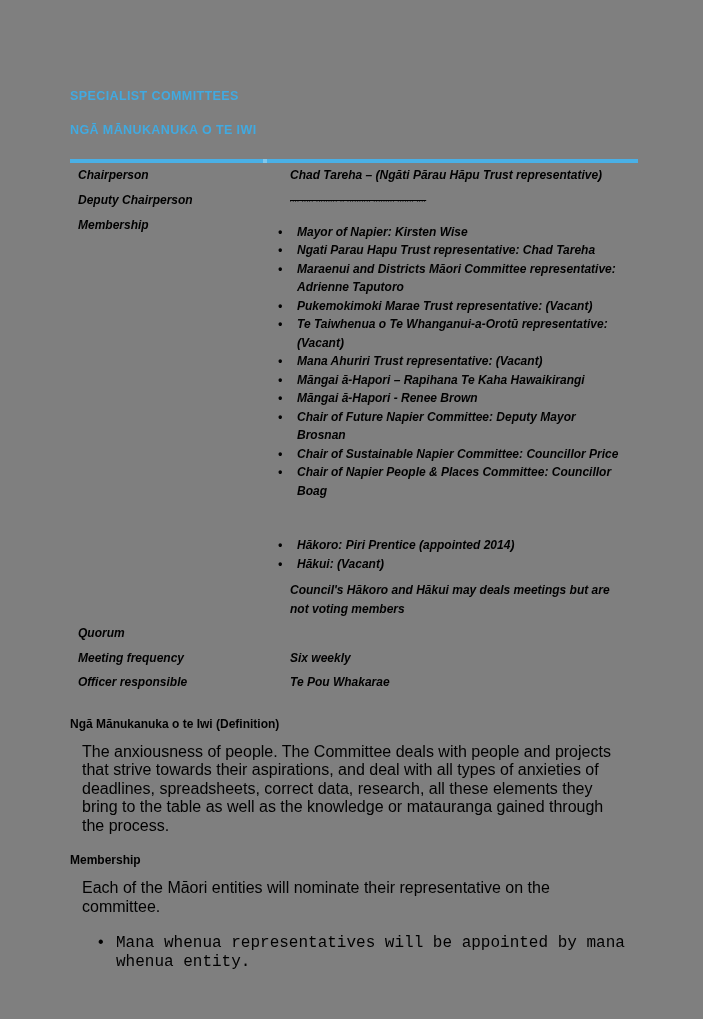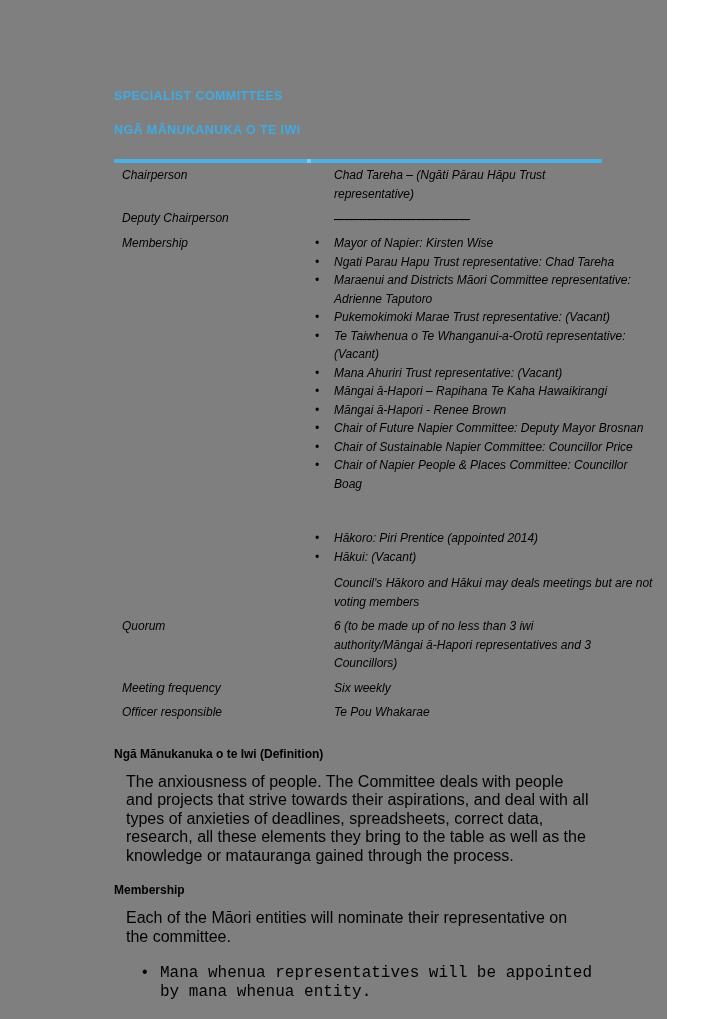--- a/index.html
+++ b/index.html
@@ -1,58 +1,58 @@
 <!DOCTYPE html>
 <html><head>
 <meta charset="utf-8">
 <style>
   html,body { margin:0; padding:0; }
   .page {
     position:relative;
-    width:623px; height:1019px;
+    width:703px; height:1019px;
     background:#7f7f7f;
     font-family:"Liberation Sans", sans-serif;
     color:#000;
     overflow:hidden;
-    padding-left:44px;
   }
   .content { padding:89px 65px 0 70px; }
 
   .h-blue {
     margin:0;
     color:#41aae1;
     font-size:12.5px;
     font-weight:bold;
     letter-spacing:0.4px;
   }
   .h-committee { margin-top:20px; }
 
   .ctable {
     position:relative;
     margin-top:22px;
     border-top:4px solid #4ab0e6;
+    font-weight:bold;
   }
   .ctable::after {
     content:"";
     position:absolute;
     top:-4px; left:193px;
     width:4px; height:4px;
     background:#7ec7ed;
   }
   .trow {
     display:flex;
     padding:3px 0;
     font-style:italic;
     font-size:12px;
     line-height:18.5px;
   }
   .tlabel { flex:none; width:194px; box-sizing:border-box; padding-left:8px; }
   .tvalue { flex:1; padding-left:26px; }
 
-  .mlist { list-style:none; margin:0; padding:0; }
+  .mlist { list-style:none; margin:7px; padding:0; }
   .mlist li { position:relative; width:324px; }
   .mlist li::before { content:"\2022"; position:absolute; left:-19px; }
   .mlist-2 { margin-top:36px; }
   .note { margin:8px 0 0 0; width:332px; }
 
   .redacted {
     display:inline-block;
     font-size:5px;
     letter-spacing:1px;
     text-decoration:line-through;
@@ -110,21 +110,20 @@
           <ul class="mlist mlist-2">
             <li>Hākoro: Piri Prentice (appointed 2014)</li>
             <li>Hākui: (Vacant)</li>
           </ul>
           <p class="note">Council's Hākoro and Hākui may deals meetings but are not voting members</p>
         </div>
       </div>
 
       <div class="trow">
         <div class="tlabel">Quorum</div>
-        <div class="tvalue">6 (to be made up of no less than 3 iwi authority/Māngai ā-Hapori representatives and 3 Councillors)</div>
       </div>
 
       <div class="trow">
         <div class="tlabel">Meeting frequency</div>
         <div class="tvalue">Six weekly</div>
       </div>
 
       <div class="trow">
         <div class="tlabel">Officer responsible</div>
         <div class="tvalue">Te Pou Whakarae</div>

